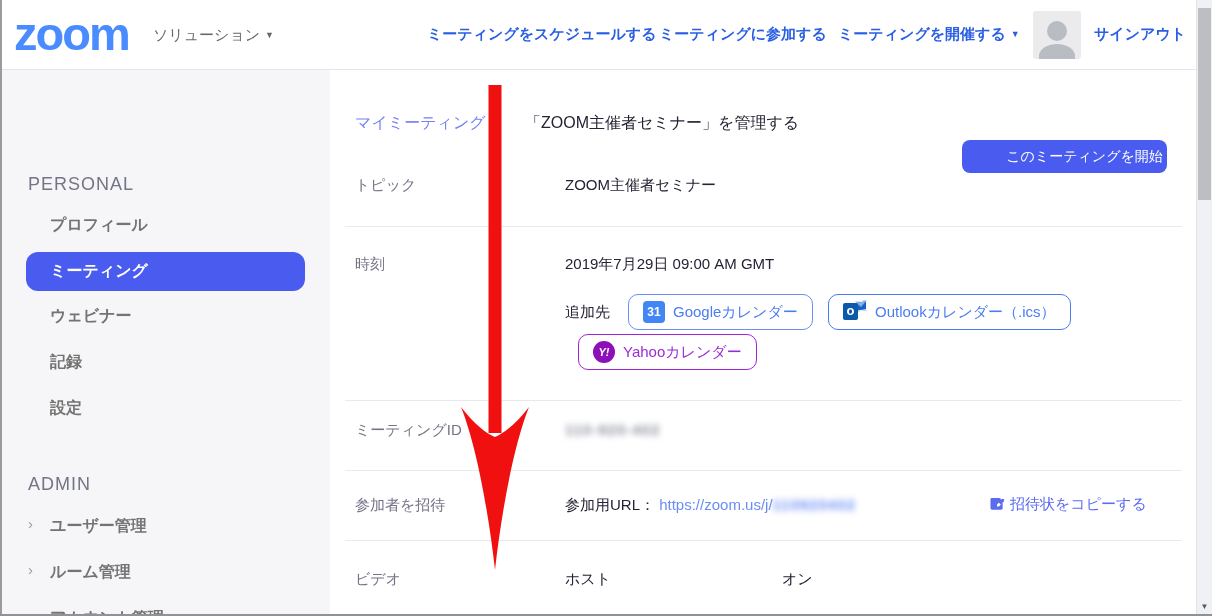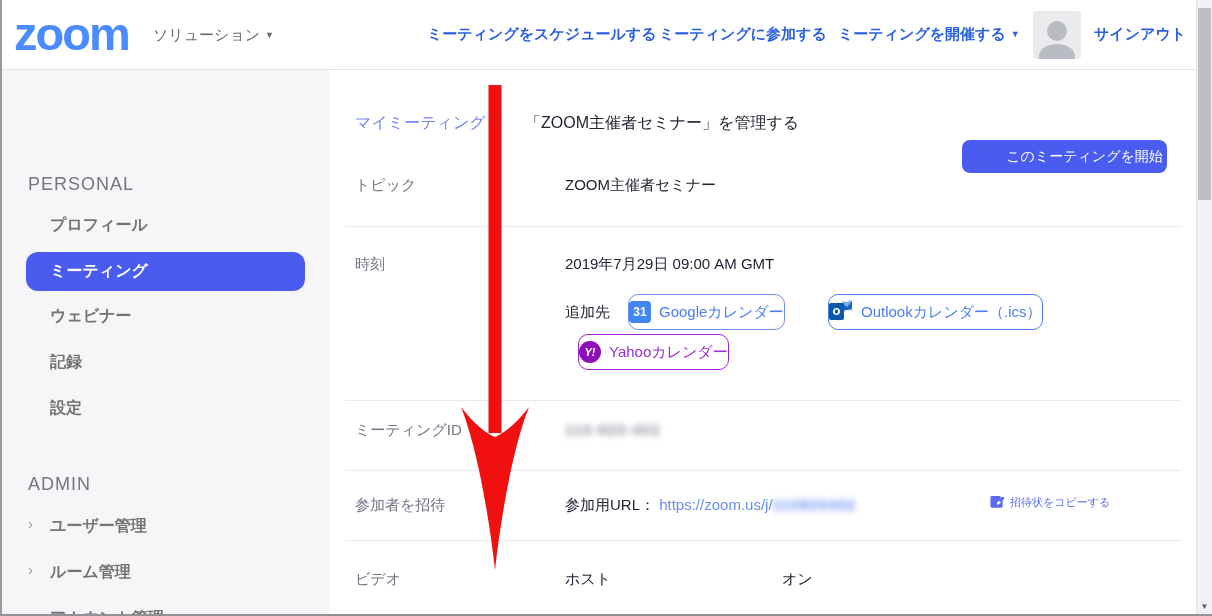--- a/index.html
+++ b/index.html
@@ -34,33 +34,33 @@
   
   .main { position:absolute; left:330px; top:70px; right:16px; bottom:0; background:#fff; }
   .crumb-link { position:absolute; left:355px; top:113px; font-size:16px; color:#7681f0; cursor:pointer; }
   .page-title { position:absolute; left:525px; top:113px; font-size:16px; color:#232333; }
   .start-btn { position:absolute; left:962px; top:140px; width:205px; height:33px; background:#4a5cf0; border:none; border-radius:8px; color:#fff; font-size:14px; font-family:inherit; cursor:pointer;padding-left:40px; }
   .divider { position:absolute; left:345px; right:30px; height:1px; background:#e8eaf0; }
   .lbl { position:absolute; left:355px; font-size:15px; color:#747487; white-space:nowrap; }
   .val { position:absolute; font-size:15px; color:#232333; white-space:nowrap; }
   .blurred { filter:blur(3px); color:#8a8f9b; font-weight:700; letter-spacing:1px; }
 
-  .cal-btn { position:absolute; height:36px; border-radius:10px; background:#fff; display:flex; align-items:center; gap:8px; padding:0 0; font-size:15px; cursor:pointer; white-space:nowrap; }
+  .cal-btn { position:absolute; height:36px; border-radius:10px; background:#fff; display:flex; align-items:center; gap:8px; padding:0 14px; font-size:15px; cursor:pointer; white-space:nowrap; }
   .cal-google { left:628px; top:294px; border:1px solid #6d8ef5; color:#4a7df0; }
   .cal-outlook { left:828px; top:294px; border:1px solid #4a7df0; color:#4a7df0; }
   .cal-yahoo { left:578px; top:334px; border:1px solid #a422d6; color:#9a2bd4; }
   .gicon { width:22px; height:22px; background:#4285f4; border-radius:4px; color:#fff; font-size:12px; font-weight:700; display:flex; align-items:center; justify-content:center; }
   .oicon { position:relative; width:24px; height:22px; }
   .oicon .sq { position:absolute; left:0; top:2px; width:15px; height:17px; background:#0b59a8; border-radius:2px; color:#fff; font-size:13px; font-weight:700; text-align:center; line-height:16px; }
   .oicon .env { position:absolute; right:0; top:0; width:12px; height:10px; background:#1565c0; border:1px solid #fff; transform:skewY(-8deg); }
   .oicon .env::after { content:""; position:absolute; left:0; top:0; border-left:5px solid transparent; border-right:5px solid transparent; border-top:5px solid #7fb1e8; }
   .yicon { width:22px; height:22px; border-radius:50%; background:#8d0fb8; color:#fff; font-size:11px; font-weight:700; font-style:italic; display:flex; align-items:center; justify-content:center; }
 
   .url-link { color:#6a8df5; cursor:pointer; }
-  .copy-link { position:absolute; left:990px; top:495px; display:flex; align-items:center; gap:5px; font-size:11px; color:#5b6cf0; cursor:pointer; }
+  .copy-link { position:absolute; left:990px; top:495px; display:flex; align-items:center; gap:5px; font-size:15px; color:#5b6cf0; cursor:pointer; }
   .copy-ic { width:15px; height:15px; }
 
   
   .scrollbar { position:absolute; right:0; top:0; bottom:0; width:16px; background:#f0f1f4; border-left:1px solid #e3e3e6; z-index:50; }
   .scroll-thumb { position:absolute; left:1px; right:1px; top:8px; height:192px; background:#bcbec2; cursor:pointer; }
   .scroll-down { position:absolute; left:0; right:0; bottom:2px; height:14px; text-align:center; font-size:8px; color:#55585c; cursor:pointer; line-height:14px; }
 
   
   .arrow-overlay { position:absolute; left:0; top:0; width:1212px; height:616px; z-index:40; pointer-events:none; }
 </style>

